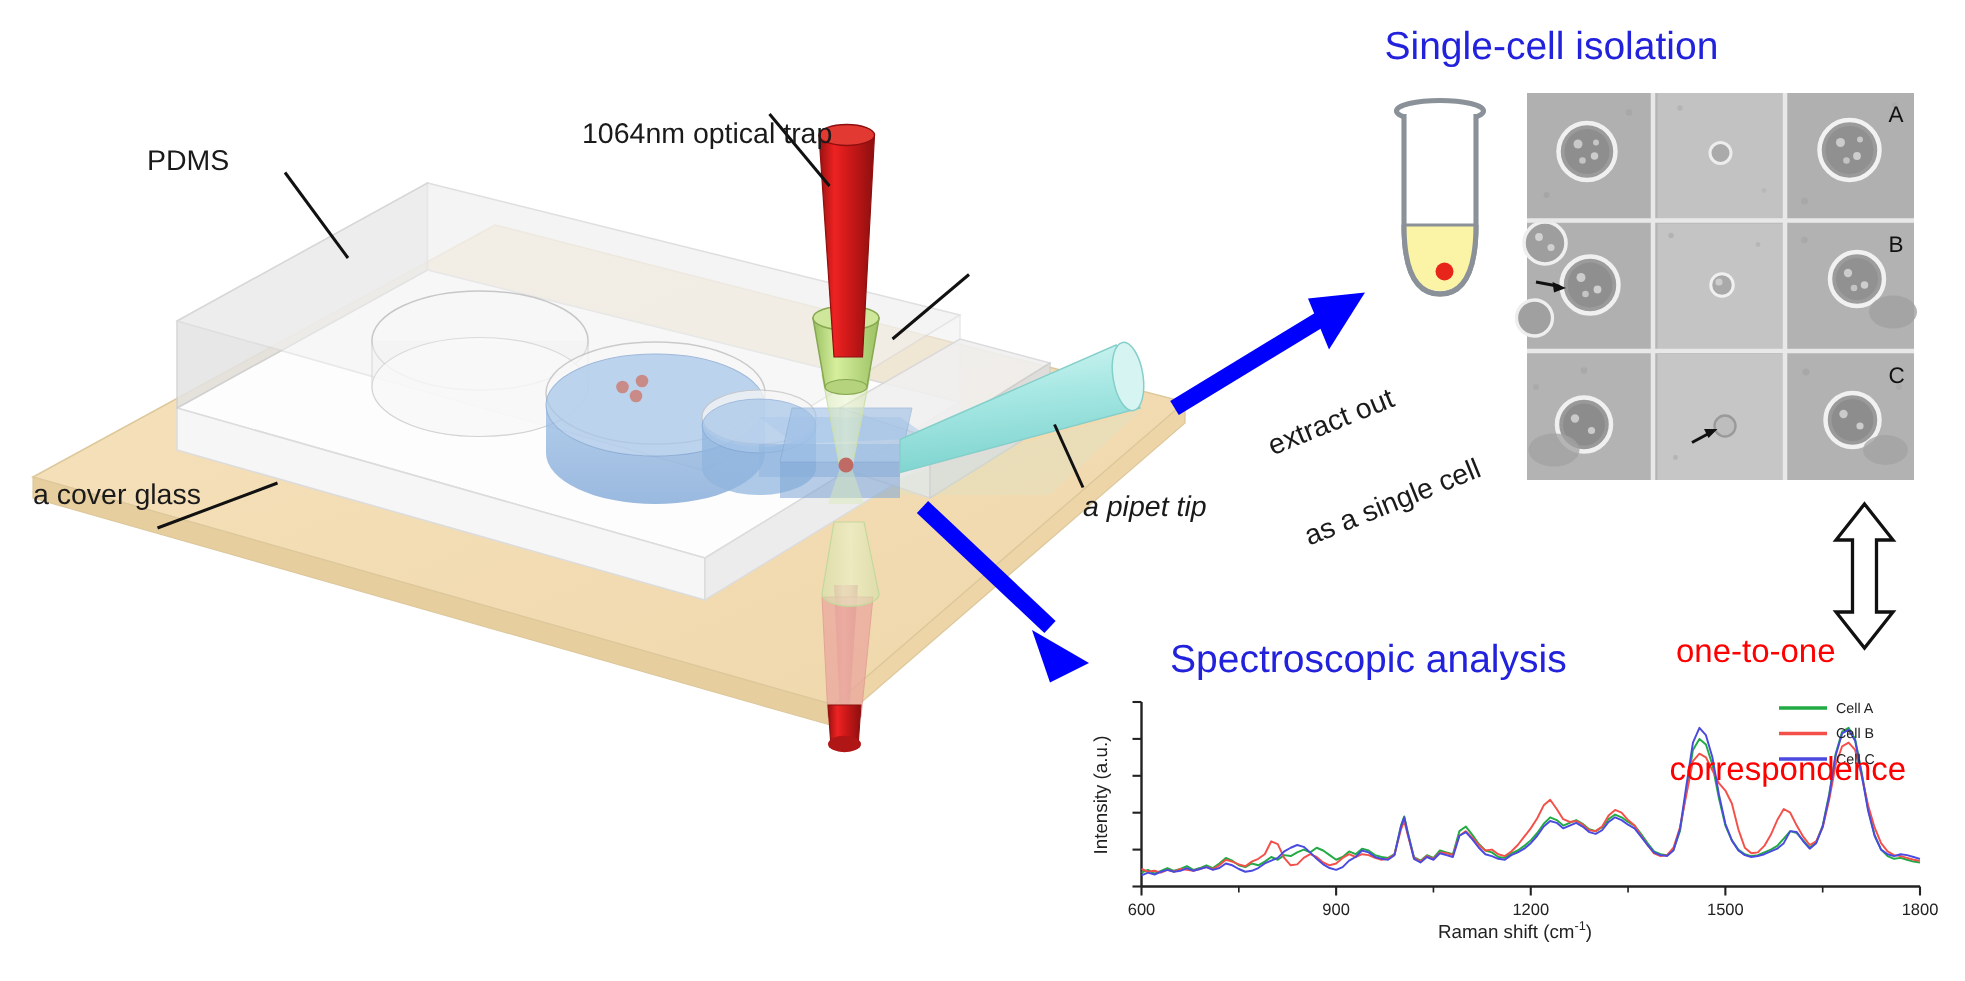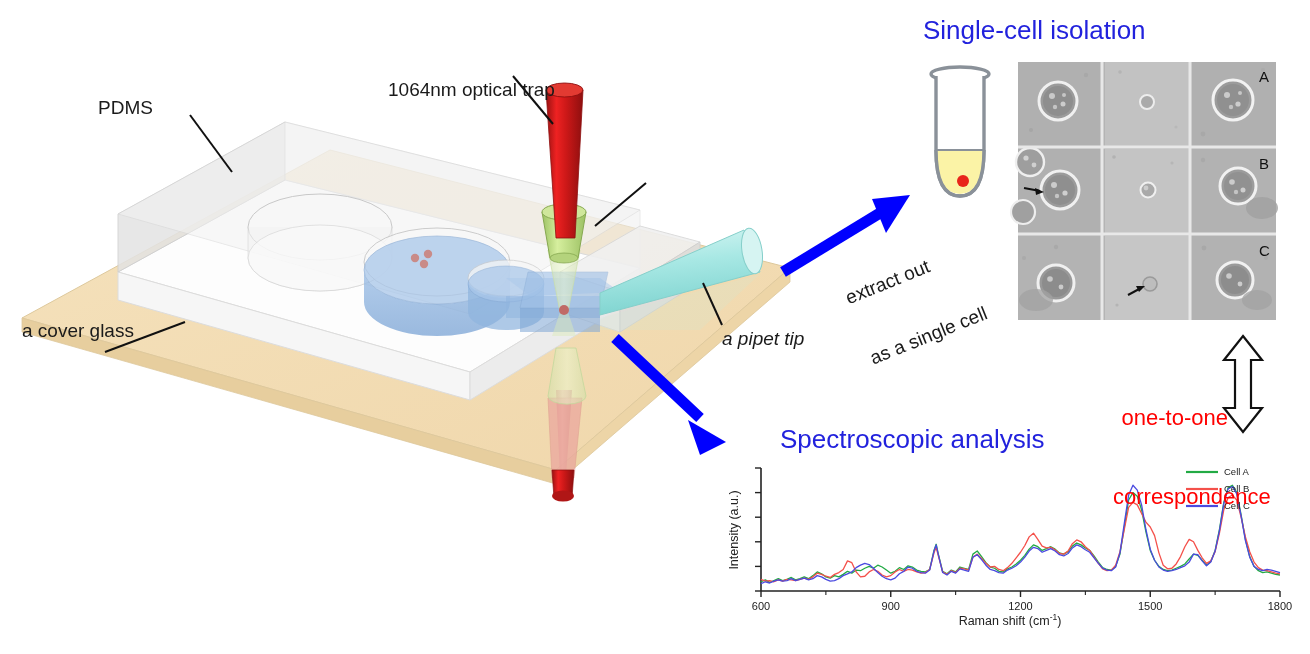--- a/index.html
+++ b/index.html
@@ -328,21 +328,21 @@
 
 <div class="lbl lbl-rot" style="left:826px;top:248px;transform:rotate(-22deg);">
   <div>extract out</div>
   <div>as a single cell</div>
 </div>
 
 <div class="lbl lbl-blue" style="left:923px;top:16px;">Single-cell isolation</div>
 
 <div class="lbl lbl-blue" style="left:740px;top:425px;margin-left:40px;">Spectroscopic analysis</div>
 
-<div class="lbl lbl-red" style="left:1113px;top:352px;text-align:right;width:115px;">
+<div class="lbl lbl-red" style="left:1113px;top:368px;text-align:center;width:115px;">
   <div>one-to-one</div>
   <div>correspondence</div>
 </div>
 
 <div class="grid-letter" style="left:1259px;top:68px;">A</div>
 <div class="grid-letter" style="left:1259px;top:155px;">B</div>
 <div class="grid-letter" style="left:1259px;top:242px;">C</div>
 
 </div>
 

